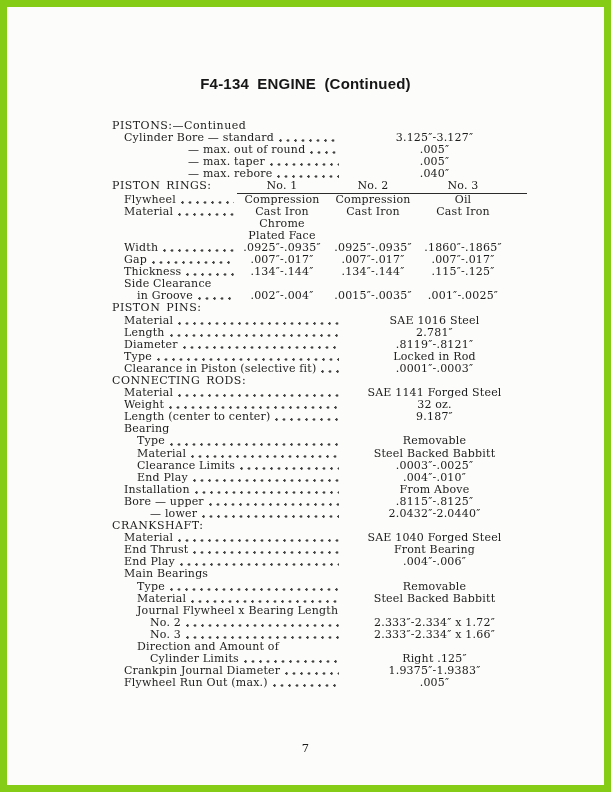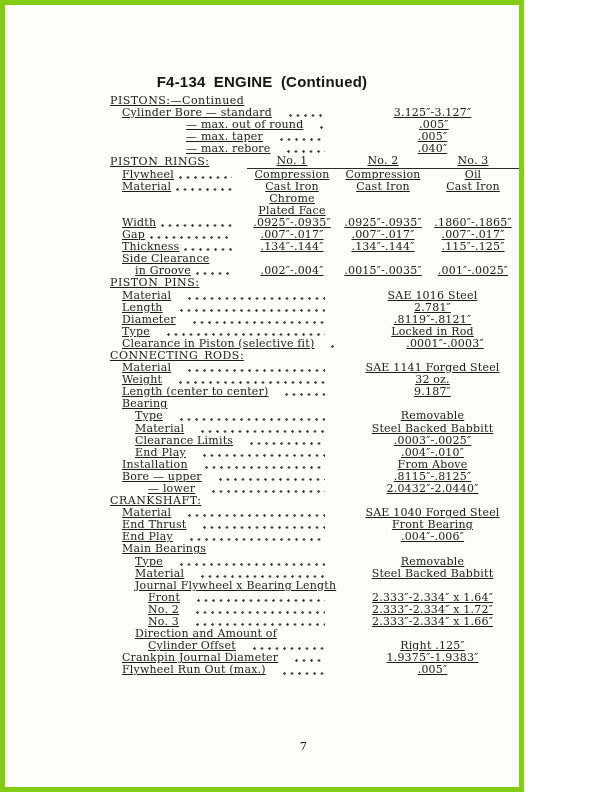--- a/index.html
+++ b/index.html
@@ -1,41 +1,41 @@
 <!DOCTYPE html>
 <html><head>
 <meta charset="utf-8">
 <style>
   html,body{margin:0;padding:0;background:#ffffff;}
   .page{
     position:relative;
-    width:524px;height:792px;
+    width:611px;height:792px;
     box-sizing:border-box;
     background:#fcfcfa;
-    border:5px solid #84cc16;
+    border:7px solid #84cc16;
     font-family:"DejaVu Serif", serif;
     font-size:11px;
     line-height:12.1px;
     color:#1d1d1d;
     letter-spacing:0.2px;
     overflow:hidden;
   }
   .title{
     position:absolute;top:71px;left:0;width:100%;
     text-align:center;
     font-family:"Liberation Sans", sans-serif;
     font-weight:bold;font-size:15px;
     letter-spacing:0.2px;word-spacing:4px;
     color:#161616;
   }
-  .content{position:absolute;left:105px;top:90px;width:415px;text-decoration:underline;}
+  .content{position:absolute;left:105px;top:113px;width:415px;}
   .block{}
   .block:first-child{margin-top:0;}
   .heading{letter-spacing:0.5px;word-spacing:2px;}
-  .srow{display:flex;align-items:center;gap:12px;}
+  .srow{display:flex;align-items:flex-start;}
   .lab{white-space:pre;flex-shrink:0;}
   .l0{padding-left:0;}
   .l1{padding-left:12px;}
   .l2{padding-left:25px;}
   .l3{padding-left:38px;}
   .cbcont{padding-left:76px;}
   .borecont{padding-left:38px;}
   .leader{
     flex:1 1 auto;min-width:6px;height:3px;
     margin:0 3px 2px 5px;
@@ -316,39 +316,34 @@
         </div>
         <div class="srow">
           <span class="lab l2">Material</span>
           <div class="leader"></div>
           <span class="val">Steel Backed Babbitt</span>
         </div>
         <div class="srow">
           <span class="lab l2">Journal Flywheel x Bearing Length</span>
         </div>
         <div class="srow">
-          <span class="lab l3">Front</span>
-          <div class="leader"></div>
-          <span class="val">2.333″-2.334″ x 1.64″</span>
-        </div>
-        <div class="srow">
           <span class="lab l3">No. 2</span>
           <div class="leader"></div>
           <span class="val">2.333″-2.334″ x 1.72″</span>
         </div>
         <div class="srow">
           <span class="lab l3">No. 3</span>
           <div class="leader"></div>
           <span class="val">2.333″-2.334″ x 1.66″</span>
         </div>
         <div class="srow">
           <span class="lab l2">Direction and Amount of</span>
         </div>
         <div class="srow">
-          <span class="lab l3">Cylinder Offset</span>
+          <span class="lab l3">Cylinder Limits</span>
           <div class="leader"></div>
           <span class="val">Right .125″</span>
         </div>
         <div class="srow">
           <span class="lab l1">Crankpin Journal Diameter</span>
           <div class="leader"></div>
           <span class="val">1.9375″-1.9383″</span>
         </div>
         <div class="srow">
           <span class="lab l1">Flywheel Run Out (max.)</span>

